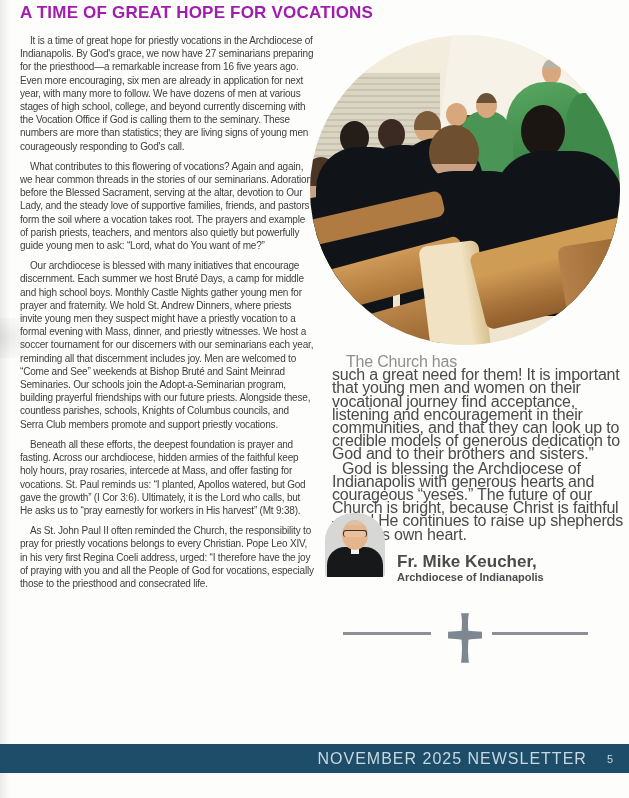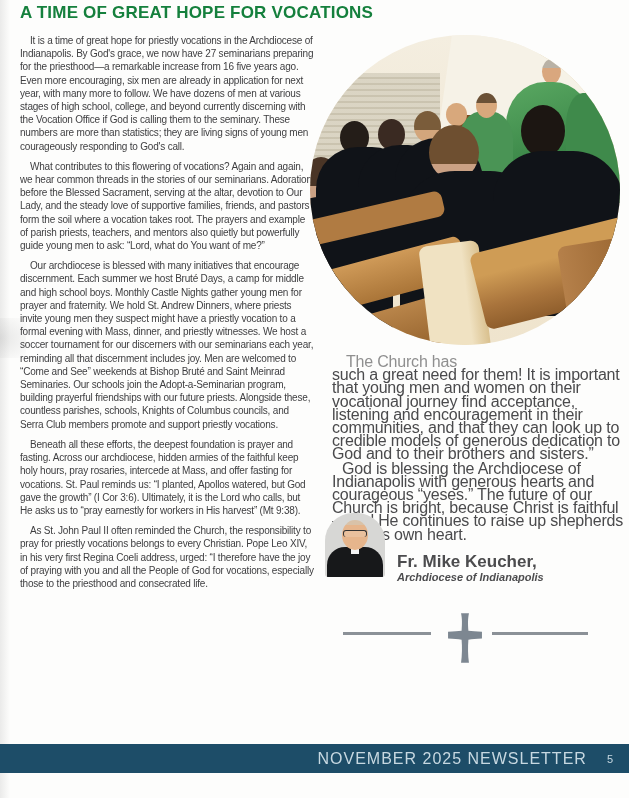--- a/index.html
+++ b/index.html
@@ -12,21 +12,21 @@
   }
   
   .scan-edge-left { position:absolute; left:0; top:0; width:10px; height:798px;
     background:linear-gradient(90deg, rgba(150,150,150,.18), rgba(150,150,150,0)); }
   .scan-smudge { position:absolute; left:0; top:318px; width:26px; height:40px;
     background:radial-gradient(ellipse at left, rgba(160,160,160,.25), rgba(160,160,160,0)); }
 
   .page-title {
     position:absolute; left:20px; top:3px; width:560px;
     font-size:17px; font-weight:bold; letter-spacing:.2px;
-    color:#15803d;
+    color:#a21caf;
   }
 
   .left-col {
     position:absolute; left:20px; top:34px; width:294px;
     font-size:10px; line-height:13.2px; letter-spacing:-.2px;
     color:#3e3e40; text-align:left;
   }
   .left-col p { margin-bottom:7px; text-indent:10px; }
 
   
@@ -103,21 +103,21 @@
     background:linear-gradient(180deg,#d9c2a8 0 18%, #e6b58c 18%); }
   .sig-glasses { left:18px; top:17px; width:24px; height:7px;
     border-top:1.5px solid #333; border-left:1.5px solid #333; border-right:1.5px solid #333;
     border-radius:3px; background:rgba(255,255,255,.15); }
   .sig-shoulders { left:2px; top:34px; width:56px; height:30px;
     background:#17181a; border-radius:18px 18px 0 0; }
   .sig-collar { left:26px; top:35px; width:8px; height:6px; background:#f4f4f4; }
   .sig-text { margin-left:12px; padding-top:4px; color:#4c4c4e; }
   .sig-name { font-size:17px; font-weight:bold; line-height:18px;margin-top:36px; }
   .sig-title { font-size:16px; font-weight:bold; font-style:italic; line-height:18px; }
-  .sig-org { font-size:11px; font-weight:bold; font-style:italic; line-height:13px; }
+  .sig-org { font-size:11px; font-weight:bold; line-height:13px; }
 
   
   .divider { position:absolute; left:343px; top:612px; width:245px; height:52px; }
   .div-line { position:absolute; top:20px; height:2.5px; background:#8b9197; }
   .div-line.l { left:0; width:88px; }
   .div-line.r { right:0; width:96px; }
   .div-cross { position:absolute; left:99px; top:0; width:46px; height:52px; }
 
   
   .footer-bar { position:absolute; left:0; top:744px; width:629px; height:29px;

